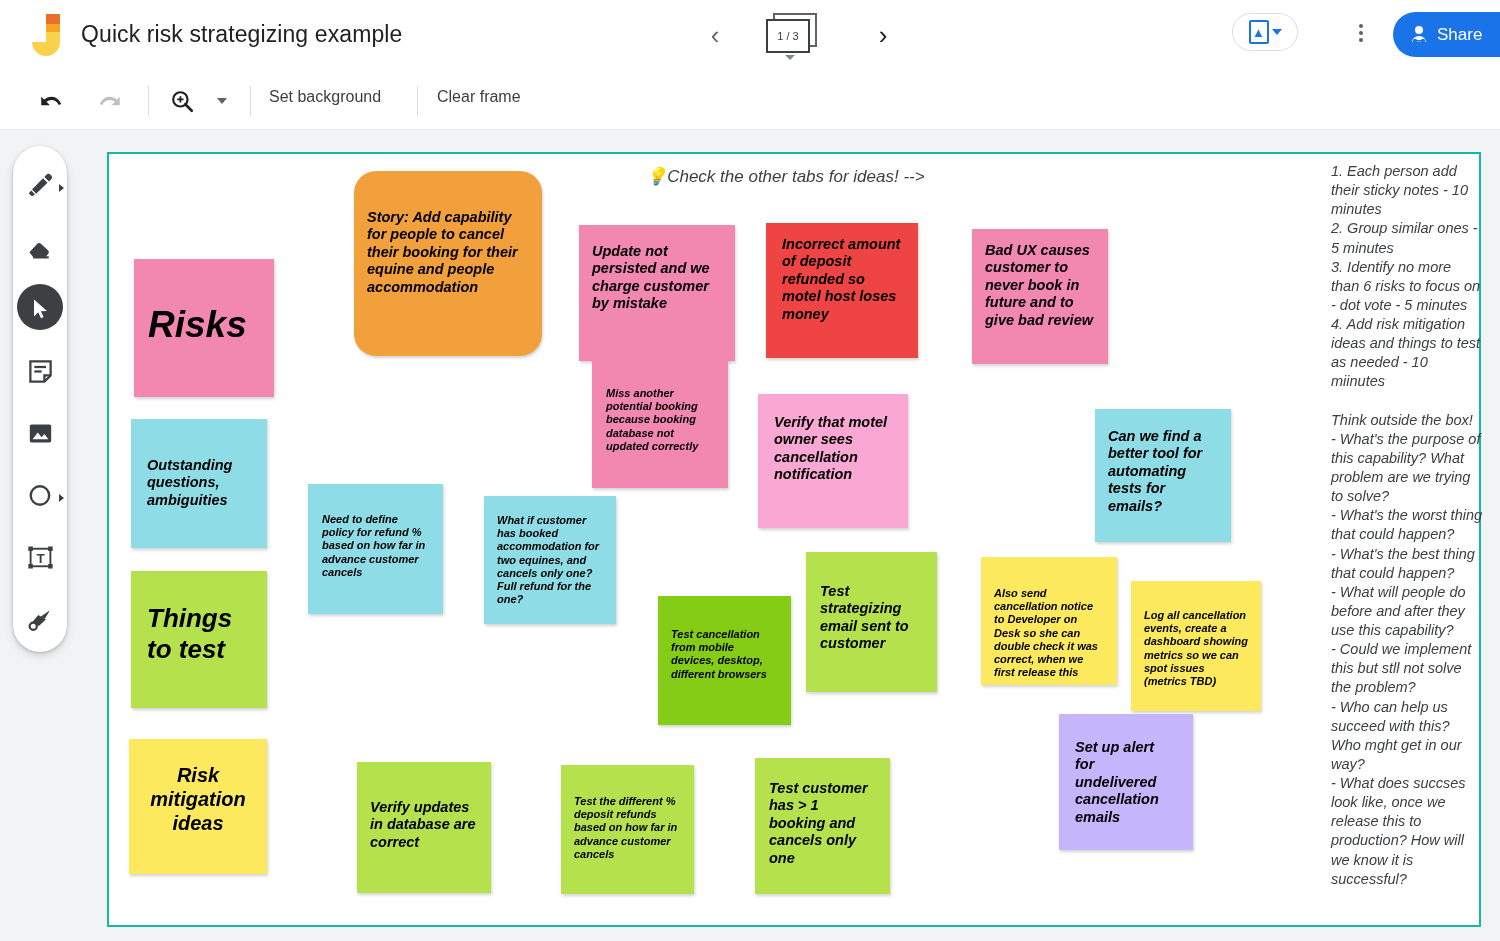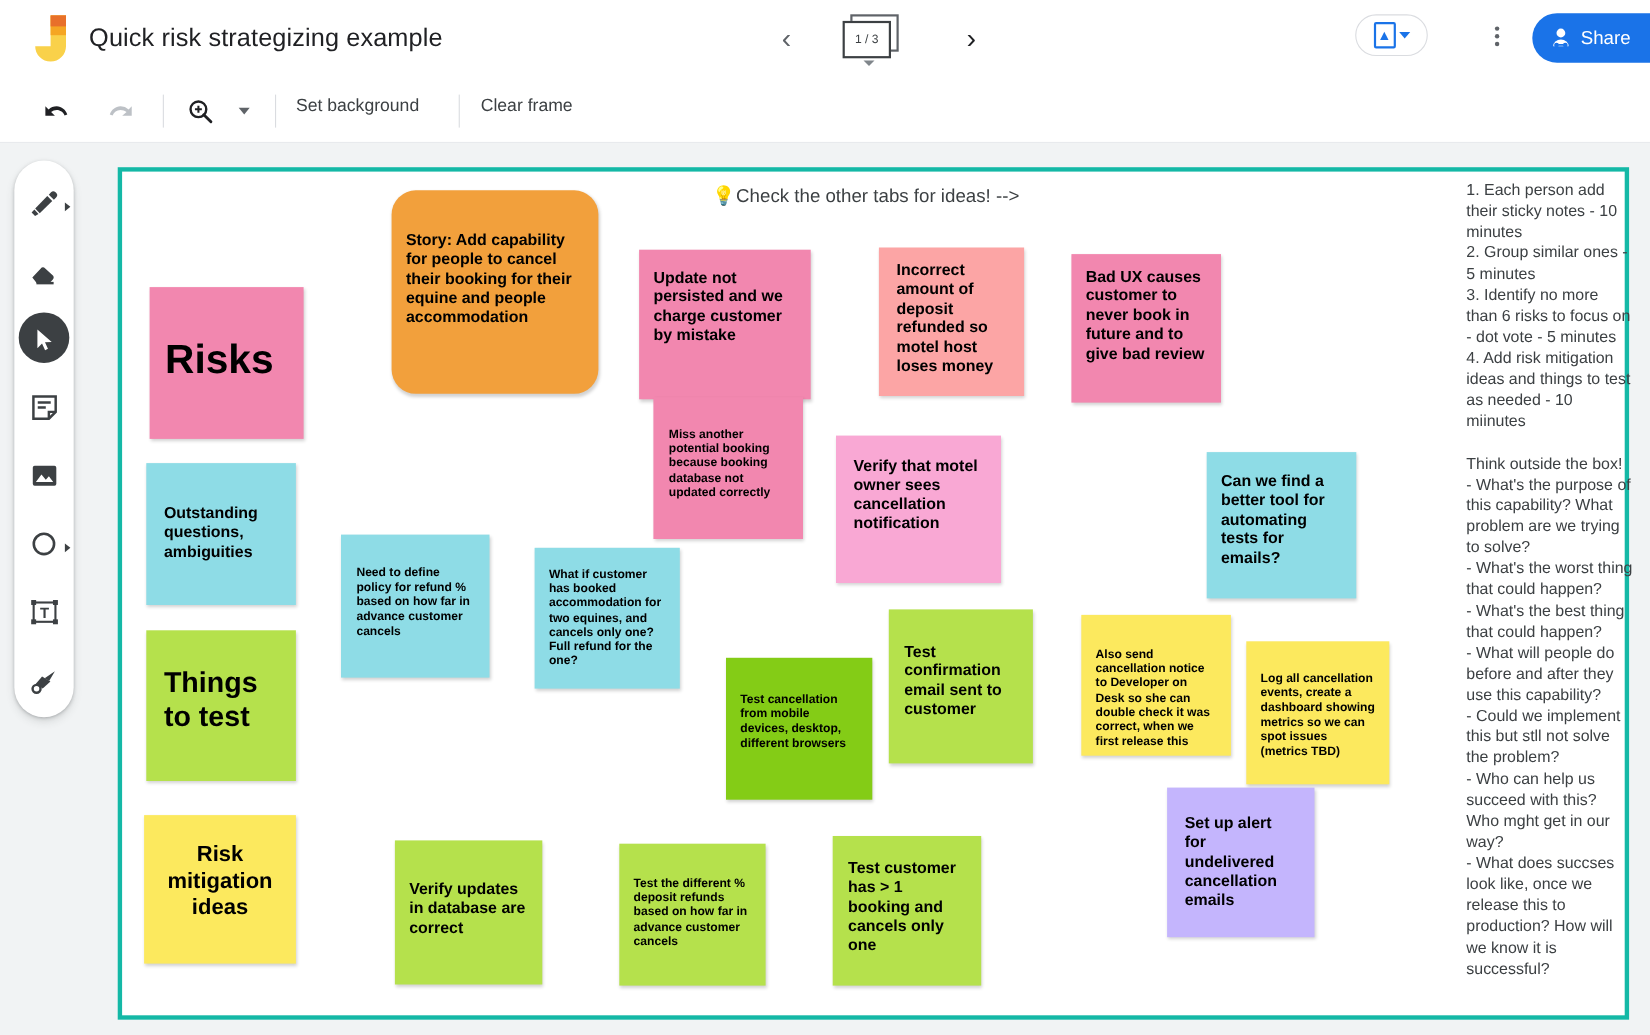--- a/index.html
+++ b/index.html
@@ -94,21 +94,21 @@
     white-space: nowrap;
   }
 
   
   .workspace {
     position: absolute; left: 0; top: 130px; width: 1500px; height: 811px;
     background: #f1f3f4;
   }
   .board {
     position: absolute; left: 107px; top: 22px; width: 1374px; height: 775px;
-    background: #ffffff; border: 4px solid #14b8a6;
+    background: #ffffff; border: 2px solid #14b8a6; font-style: italic;
   }
 
   
   .palette {
     position: absolute; left: 13px; top: 146px; width: 54px; height: 506px;
     background: #ffffff; border-radius: 28px;
     box-shadow: 0 1px 3px rgba(60,64,67,.3), 0 4px 8px rgba(60,64,67,.15);
     display: flex; flex-direction: column; align-items: center;
     padding-top: 10px;
   }
@@ -259,21 +259,21 @@
       </div>
       <div class="note" style="left: 245px; top: 17px; width: 188px; height: 185px; background: rgb(242, 160, 60); border-radius: 22px;">
         <div class="note-text" style="font-size: 14.5px; padding: 38px 13px;">Story: Add capability for people to cancel their booking for their equine and people accommodation</div>
       </div>
       <div class="note" style="left: 470px; top: 71px; width: 156px; height: 136px; background: rgb(242, 135, 175);">
         <div class="note-text" style="font-size: 14.5px; padding: 18px 13px;">Update not persisted and we charge customer by mistake</div>
       </div>
       <div class="note" style="left: 483px; top: 205px; width: 136px; height: 129px; background: rgb(242, 135, 175);">
         <div class="note-text" style="font-size: 11px; padding: 28px 14px;">Miss another potential booking because booking database not updated correctly</div>
       </div>
-      <div class="note" style="left: 688px; top: 69px; width: 132px; height: 135px; background: #fca5a5;">
+      <div class="note" style="left: 657px; top: 69px; width: 152px; height: 135px; background: #ef4444;">
         <div class="note-text" style="font-size: 14.5px; padding: 13px 16px;">Incorrect amount of deposit refunded so motel host loses money</div>
       </div>
       <div class="note" style="left: 863px; top: 75px; width: 136px; height: 135px; background: rgb(242, 135, 175);">
         <div class="note-text" style="font-size: 14.5px; padding: 13px;">Bad UX causes customer to never book in future and to give bad review</div>
       </div>
       <div class="note" style="left: 22px; top: 265px; width: 136px; height: 129px; background: rgb(142, 220, 230);">
         <div class="note-text" style="font-size: 14.5px; padding: 38px 16px;">Outstanding questions, ambiguities</div>
       </div>
       <div class="note" style="left: 22px; top: 417px; width: 136px; height: 137px; background: rgb(181, 225, 76);">
         <div class="note-text" style="font-size: 26px; padding: 32px 16px;">Things to test</div>
@@ -290,21 +290,21 @@
       <div class="note" style="left: 649px; top: 240px; width: 150px; height: 134px; background: #f9a8d4;">
         <div class="note-text" style="font-size: 14.5px; padding: 20px 16px;">Verify that motel owner sees cancellation notification</div>
       </div>
       <div class="note" style="left: 986px; top: 255px; width: 136px; height: 133px; background: rgb(142, 220, 230);">
         <div class="note-text" style="font-size: 14.5px; padding: 19px 13px;">Can we find a better tool for automating tests for emails?</div>
       </div>
       <div class="note" style="left: 549px; top: 442px; width: 133px; height: 129px; background: #84cc16;">
         <div class="note-text" style="font-size: 11px; padding: 32px 13px;">Test cancellation from mobile devices, desktop, different browsers</div>
       </div>
       <div class="note" style="left: 697px; top: 398px; width: 131px; height: 140px; background: rgb(181, 225, 76);">
-        <div class="note-text" style="font-size: 14.5px; padding: 31px 14px;">Test confirmation email sent to customer</div>
+        <div class="note-text" style="font-size: 14.5px; padding: 31px 14px;">Test strategizing email sent to customer</div>
       </div>
       <div class="note" style="left: 872px; top: 403px; width: 136px; height: 128px; background: rgb(252, 233, 94);">
         <div class="note-text" style="font-size: 11px; padding: 30px 13px;">Also send cancellation notice to Developer on Desk so she can double check it was correct, when we first release this</div>
       </div>
       <div class="note" style="left: 1022px; top: 427px; width: 130px; height: 130px; background: rgb(252, 233, 94);">
         <div class="note-text" style="font-size: 11px; padding: 28px 13px;">Log all cancellation events, create a dashboard showing metrics so we can spot issues (metrics TBD)</div>
       </div>
       <div class="note" style="left: 950px; top: 560px; width: 134px; height: 136px; background: #c4b5fd;">
         <div class="note-text" style="font-size: 14.5px; padding: 25px 16px;">Set up alert for undelivered cancellation emails</div>
       </div>

